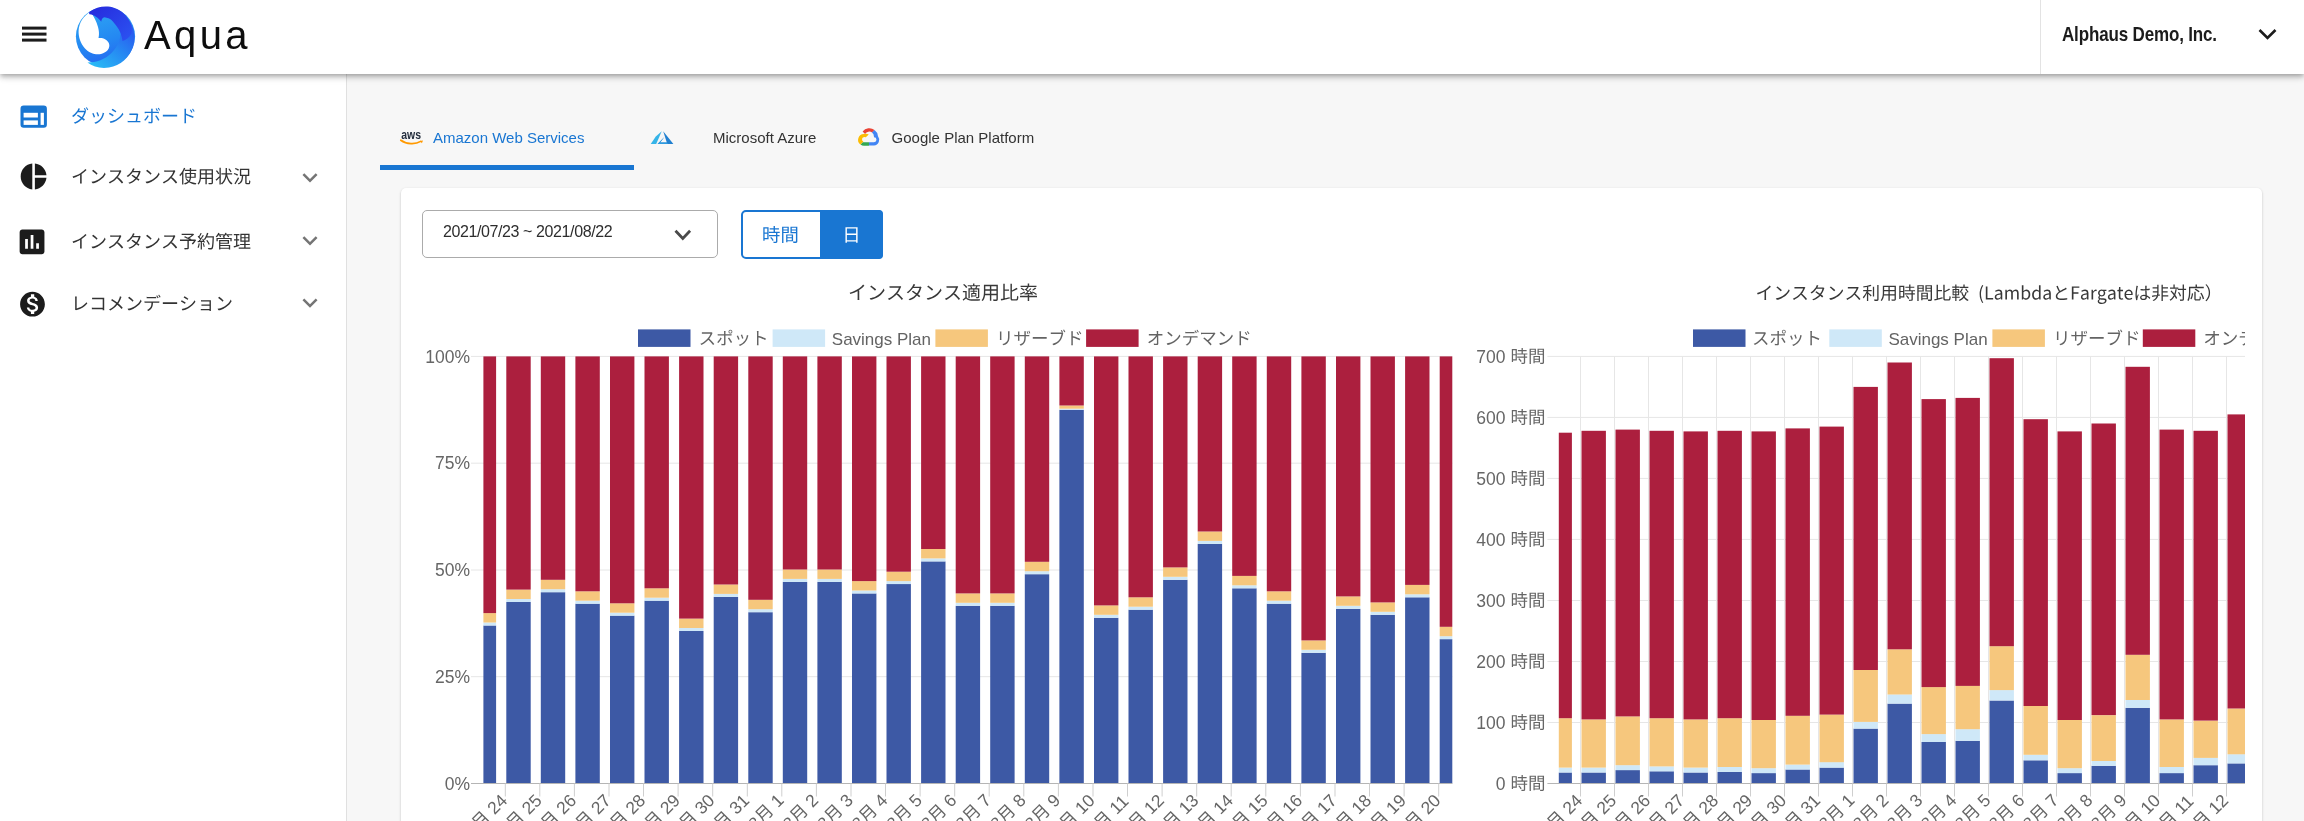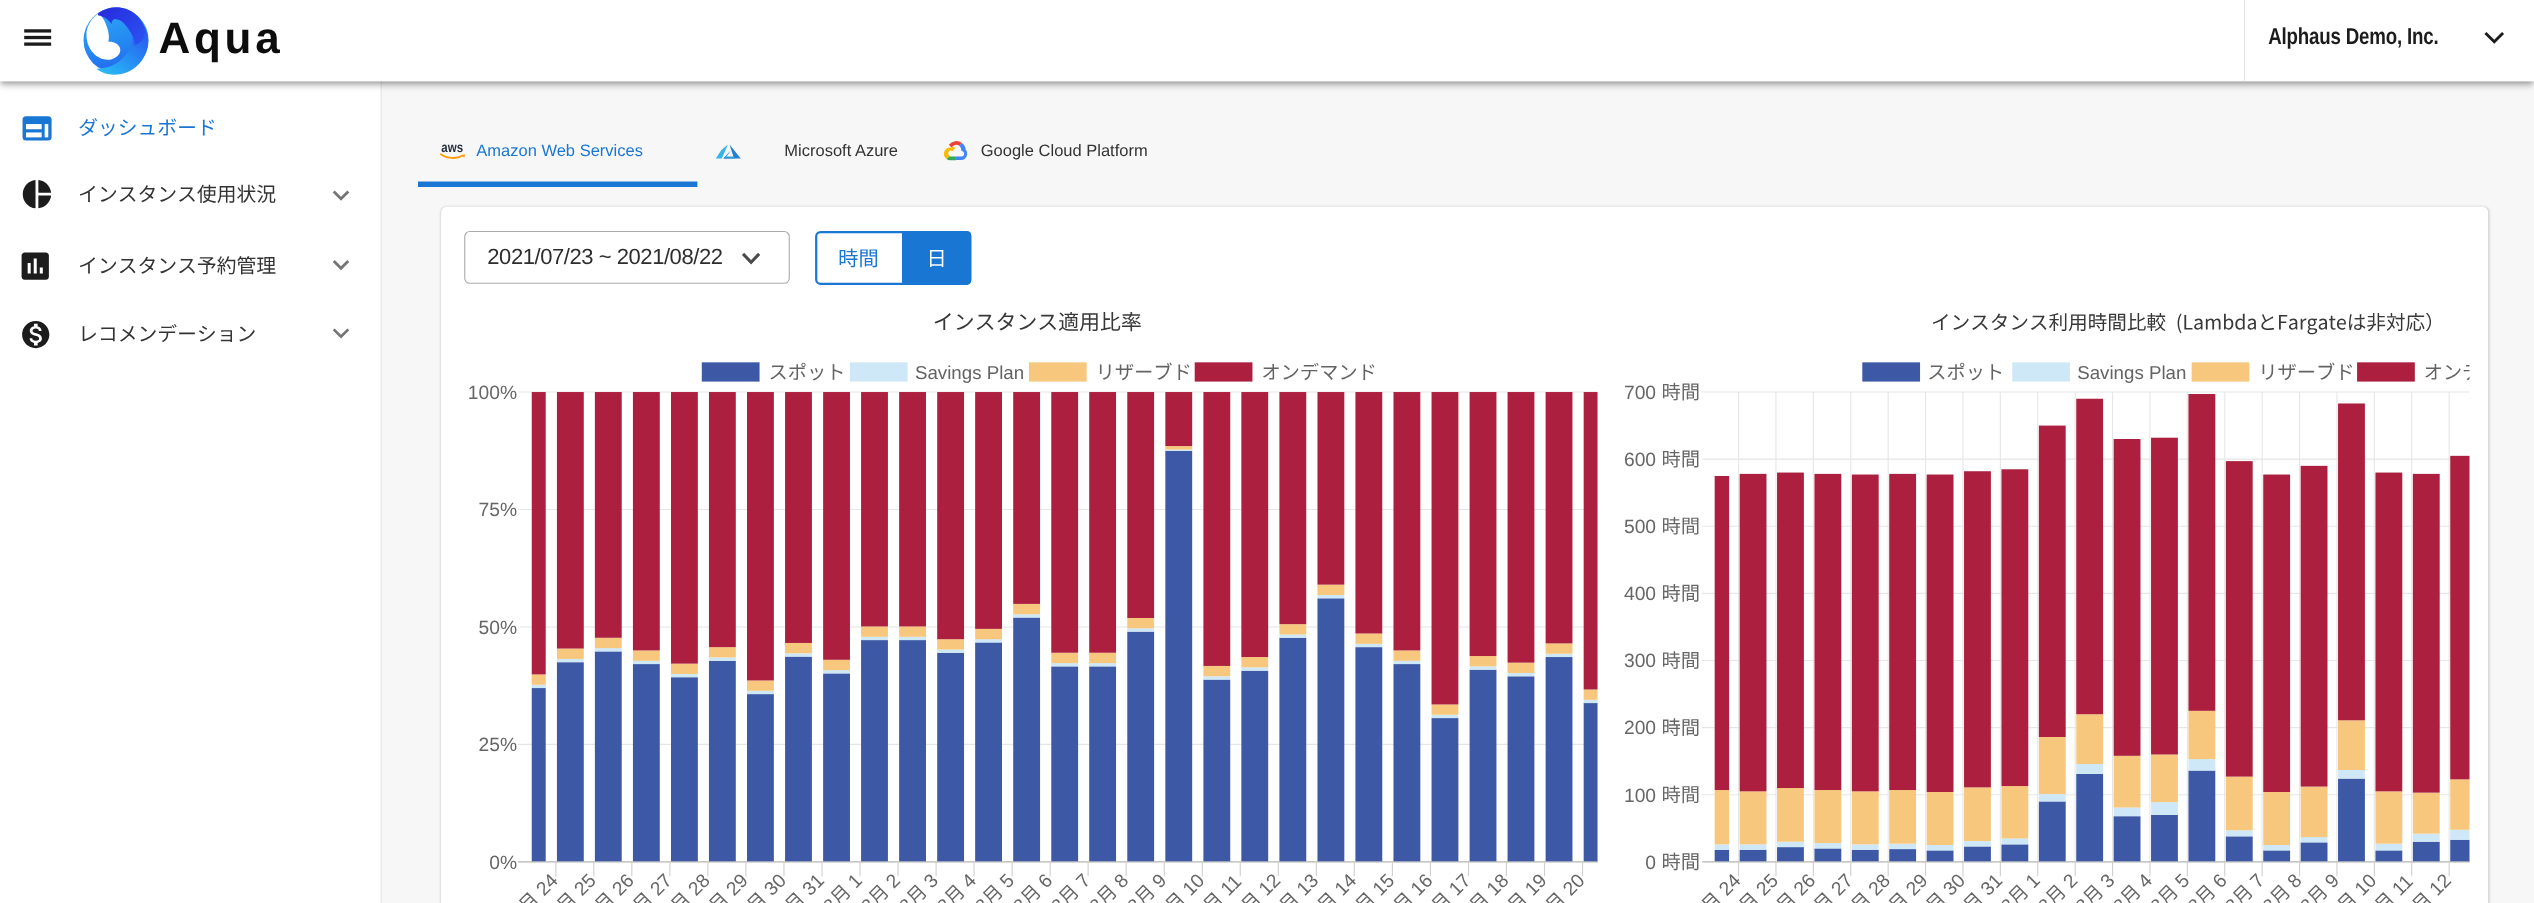--- a/index.html
+++ b/index.html
@@ -1,44 +1,44 @@
 <!DOCTYPE html>
 <html><head><meta charset="utf-8"><style>
 *{margin:0;padding:0;box-sizing:border-box}
 html,body{width:2304px;height:821px;overflow:hidden;background:#fff;font-family:"Liberation Sans",sans-serif}
 #root{position:relative;width:2304px;height:821px}
 .abs{position:absolute}
 #mainbg{left:347px;top:74px;width:1957px;height:747px;background:#f7f7f7}
 #sidebar{left:0;top:74px;width:347px;height:747px;background:#fff;border-right:1px solid #e0e0e0}
 #appbar{left:0;top:0;width:2304px;height:74px;background:#fff;box-shadow:0 2px 4px -1px rgba(0,0,0,.2),0 4px 5px 0 rgba(0,0,0,.14),0 1px 10px 0 rgba(0,0,0,.12);z-index:5}
 #appdiv{left:2040px;top:0;width:1px;height:74px;background:#e3e3e3;z-index:6}
-#aquatext{left:144px;top:13px;font-size:40px;font-weight:700;letter-spacing:3.4px;color:#0d0d0d;z-index:6}
+#aquatext{left:144px;top:13px;font-size:40px;font-weight:400;letter-spacing:3.4px;color:#0d0d0d;z-index:6}
 #account{left:2062px;top:21.8px;font-size:21px;font-weight:700;letter-spacing:-0.2px;color:#1c1c1c;z-index:6;transform:scaleX(0.81);transform-origin:0 0}
 #card{left:401px;top:188px;width:1860.5px;height:700px;background:#fff;border-radius:5px;box-shadow:0 1px 3px rgba(0,0,0,.14),0 1px 2px rgba(0,0,0,.1)}
 #tabind{left:380px;top:165.3px;width:254px;height:5px;background:#1976d2}
 .tabtxt{font-size:15px;font-weight:400;top:128.8px;z-index:2}
 #dateband{left:422px;top:209.8px;width:296px;height:48.5px;background:#fff;border:1px solid #ababab;border-radius:5px}
-#datetxt{left:443px;top:223px;font-size:20px;letter-spacing:-0.4px;color:#2d2d2d}
+#datetxt{left:443px;top:223px;font-size:16px;letter-spacing:-0.4px;color:#2d2d2d}
 #toggle{left:741px;top:209.8px;width:142px;height:49.3px;border:2px solid #1976d2;border-radius:5px;background:#fff}
 #togblue{left:819.9px;top:209.8px;width:63px;height:49.3px;background:#1976d2;border-radius:0 4px 4px 0}
 svg#overlay{left:0;top:0;z-index:7}
 </style></head>
 <body>
 <div id="root">
 <div class="abs" id="mainbg"></div>
 <div class="abs" id="sidebar"></div>
 <div class="abs" id="card"></div>
 <div class="abs" id="dateband"></div>
 <div class="abs" id="datetxt">2021/07/23 ~ 2021/08/22</div>
 <div class="abs" id="toggle"></div>
 <div class="abs" id="togblue"></div>
 <div class="abs" id="tabind"></div>
 <div class="abs tabtxt" style="left:433px;color:#1976d2">Amazon Web Services</div>
 <div class="abs tabtxt" style="left:713px;color:#333">Microsoft Azure</div>
-<div class="abs tabtxt" style="left:891.6px;color:#333">Google Cloud Platform</div>
+<div class="abs tabtxt" style="left:891.6px;color:#333">Google Plan Platform</div>
 <div class="abs" id="appbar"></div>
 <div class="abs" id="appdiv"></div>
 <div class="abs" id="aquatext">Aqua</div>
 <div class="abs" id="account">Alphaus Demo, Inc.</div>
 <svg class="abs" id="overlay" width="2304" height="821" viewBox="0 0 2304 821">
 <defs>
         <linearGradient id="sph" x1="0.2" y1="0" x2="0.5" y2="1">
           <stop offset="0" stop-color="#2fa9f3"></stop>
           <stop offset="0.6" stop-color="#2488f2"></stop>
           <stop offset="1" stop-color="#2566f0"></stop>

